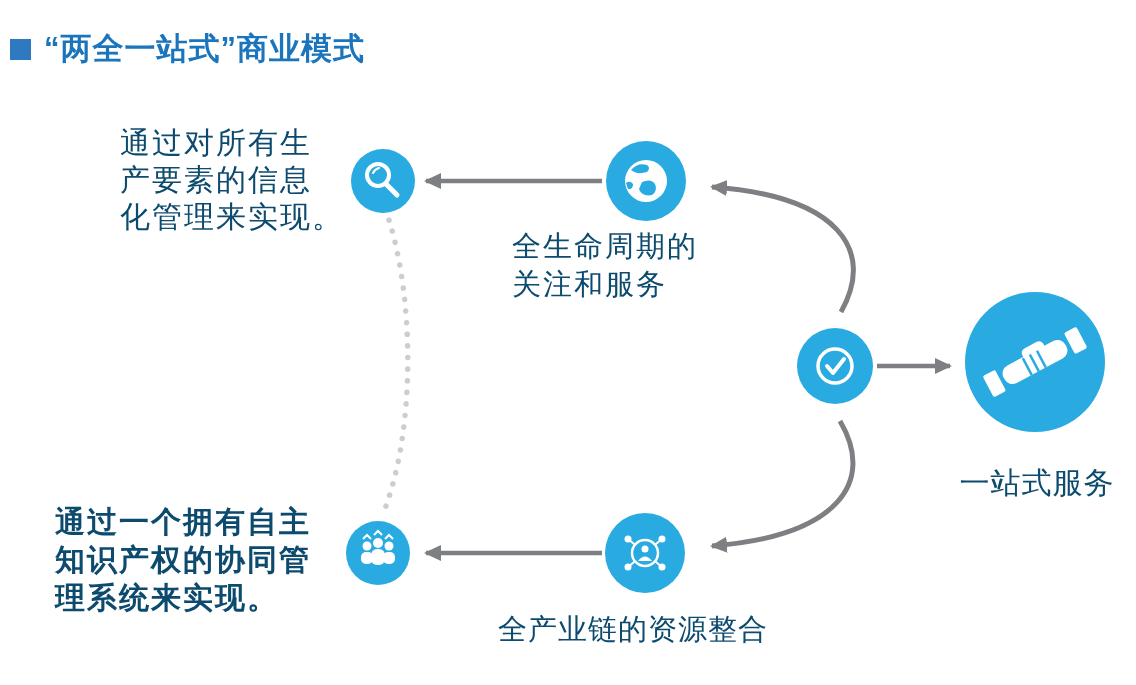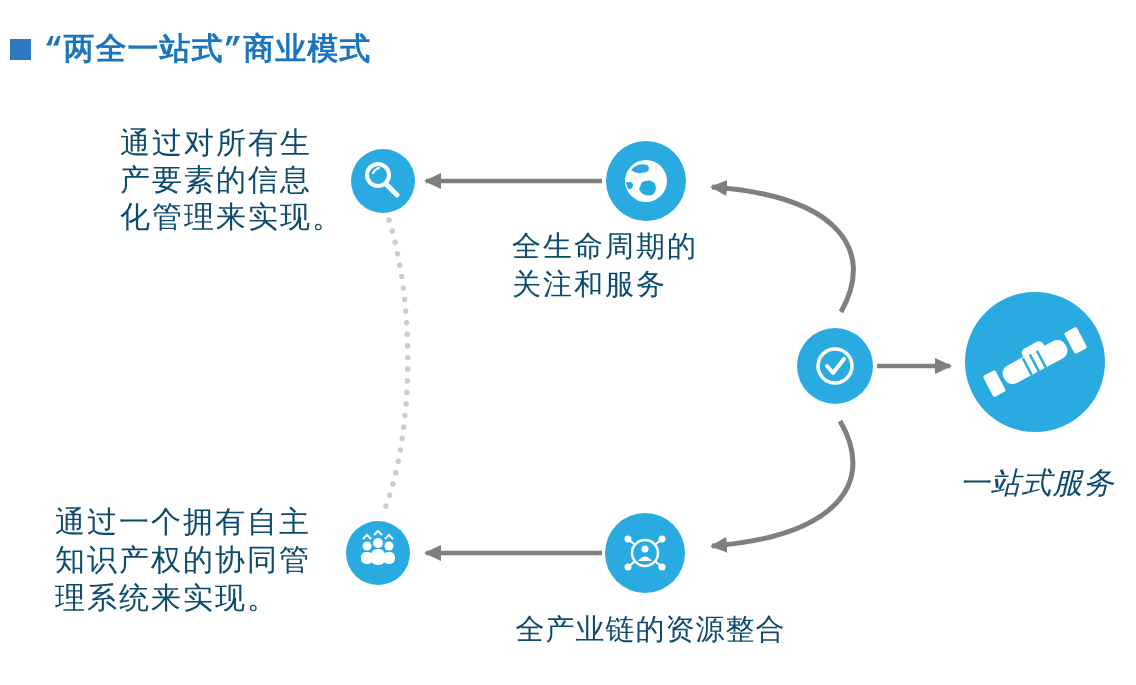--- a/index.html
+++ b/index.html
@@ -1,28 +1,28 @@
 <!DOCTYPE html>
 <html><head>
 <meta charset="utf-8">
 <style>
   html,body{margin:0;padding:0;background:#fff;}
   .stage{position:relative;width:1136px;height:685px;background:#ffffff;overflow:hidden;
          font-family:"DejaVu Serif", serif;}
   .header{position:absolute;top:28px;left:10px;display:flex;align-items:center;gap:13px;}
   .bullet{width:21px;height:21px;background:#2E79C0;flex:0 0 auto;}
-  .title{font-family:Liberation Mono, monospace;font-weight:700;font-size:31px;
+  .title{font-family:Liberation Sans, sans-serif;font-weight:700;font-size:31px;
          color:#1B75BC;letter-spacing:1px;white-space:nowrap;}
   .txt{position:absolute;color:#0c4a6e;white-space:pre-line;}
   .note-top{left:120px;top:124px;width:260px;font-size:30px;line-height:37px;letter-spacing:2px;}
-  .note-bottom{left:55px;top:503px;width:290px;font-size:30px;line-height:38px;letter-spacing:2px;}
+  .note-bottom{left:55px;top:503px;width:290px;font-size:30px;line-height:38px;letter-spacing:2px;font-weight:bold;}
   .label-lifecycle{left:512px;top:227px;width:245px;font-size:29px;line-height:38px;
                    letter-spacing:2px;text-align:left;}
-  .label-industry{left:498px;top:610px;width:305px;font-size:29px;letter-spacing:1px;text-align:center;}
-  .label-onestop{left:952px;top:463px;width:170px;font-size:30px;letter-spacing:1px;text-align:center;font-style:italic;}
+  .label-industry{left:498px;top:610px;width:305px;font-size:29px;letter-spacing:1px;}
+  .label-onestop{left:952px;top:463px;width:170px;font-size:30px;letter-spacing:1px;text-align:center;}
   svg{position:absolute;left:0;top:0;}
 </style>
 </head>
 <body>
 
 <div class="stage">
 
   <div class="header">
     <div class="bullet"></div>
     <div class="title">“两全一站式”商业模式</div>

